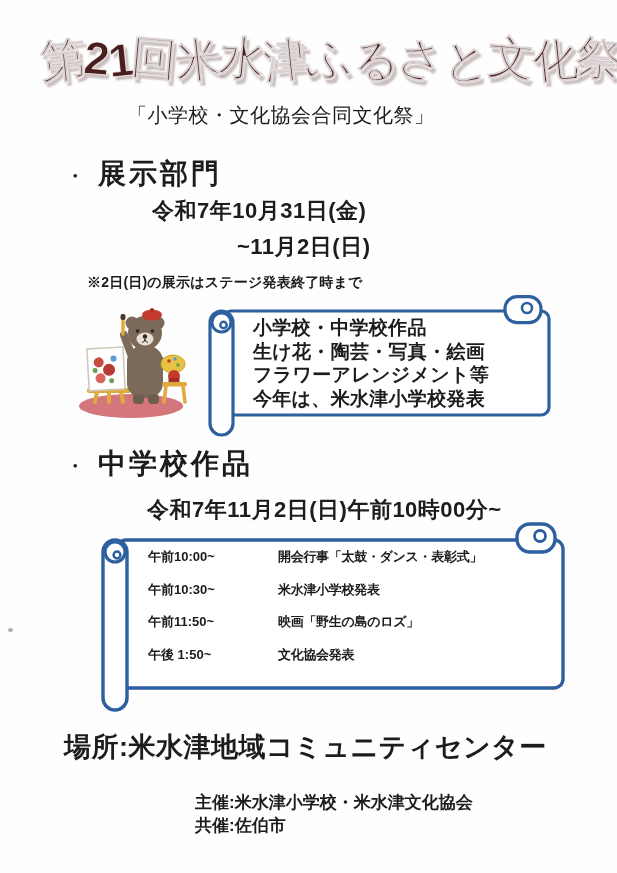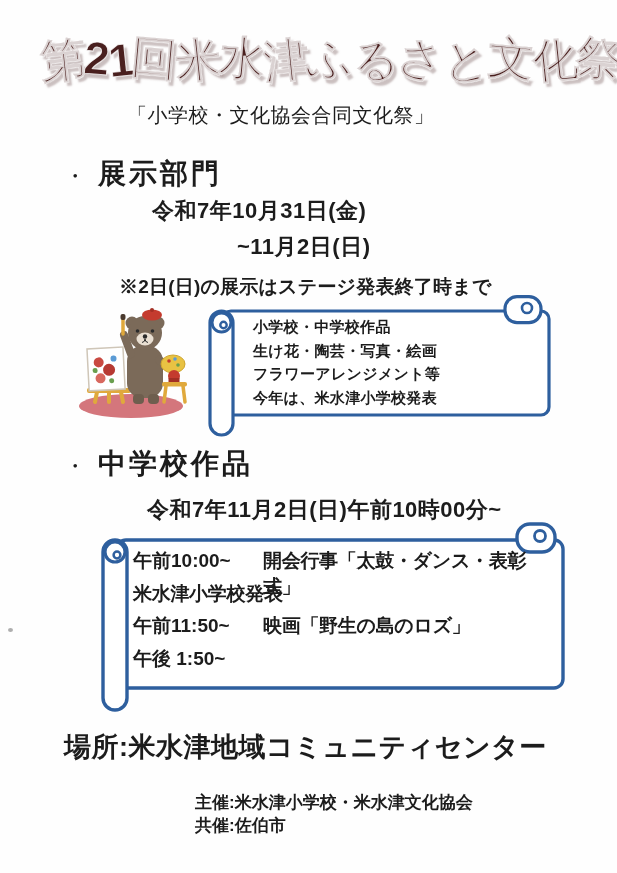--- a/index.html
+++ b/index.html
@@ -35,30 +35,30 @@
     position:absolute;font-size:28px;font-weight:bold;letter-spacing:3px;
   }
   .heading-exhibit{left:98px;top:155px;}
   .heading-stage{left:98px;top:445px;}
   .date-line{position:absolute;font-size:22px;font-weight:bold;letter-spacing:0.5px;}
   .exhibit-date1{left:152px;top:196px;}
   .exhibit-date2{left:237px;top:232px;}
   .stage-date{left:147px;top:495px;}
   .note-line{
     position:absolute;left:87px;top:274px;z-index:3;
-    font-size:19px;font-weight:bold;letter-spacing:0.2px;margin-left:32px;
+    font-size:14px;font-weight:bold;letter-spacing:0.2px;
   }
   
   .scroll-wrap{position:absolute;}
   .scroll1{left:205px;top:295px;width:350px;height:145px;}
   .scroll2{left:97px;top:522px;width:475px;height:192px;}
   .scroll-wrap svg{position:absolute;left:0;top:0;}
   .scroll-text{position:absolute;z-index:2;font-weight:bold;}
-  .exhibit-lines{left:48px;top:21px;width:290px;font-size:15px;line-height:23.5px;letter-spacing:0.3px;font-family:Liberation Serif, serif;}
-  .sched-lines{left:36px;top:26px;width:410px;font-size:19px;}
+  .exhibit-lines{left:48px;top:21px;width:290px;font-size:19px;line-height:23.5px;letter-spacing:0.3px;font-family:Liberation Serif, serif;}
+  .sched-lines{left:51px;top:26px;width:410px;font-size:13px;}
   .sched-row{display:flex;height:32.5px;align-items:flex-start;}
   .sched-time{width:130px;flex:none;}
   .sched-prog{flex:1;letter-spacing:-0.3px;}
   
   .bear{position:absolute;left:73px;top:302px;width:118px;height:120px;}
   
   .place{
     position:absolute;left:64px;top:729px;
     font-size:27px;font-weight:bold;letter-spacing:0.5px;
   }
@@ -174,28 +174,30 @@
       <circle cx="443" cy="14" r="5.5" fill="none" stroke="#2e5f9e" stroke-width="2.8"></circle>
       <circle cx="18" cy="30" r="10" fill="#ffffff" stroke="#2e5f9e" stroke-width="3.2"></circle>
       <circle cx="20" cy="33" r="3.4" fill="none" stroke="#2e5f9e" stroke-width="2.5"></circle>
     </svg>
     <div class="scroll-text sched-lines">
       <div class="sched-row">
         <span class="sched-time">午前10:00~</span>
         <span class="sched-prog">開会行事「太鼓・ダンス・表彰式」</span>
       </div>
       <div class="sched-row">
+        <span class="sched-time">午前10:30~</span>
         <span class="sched-prog">米水津小学校発表</span>
       </div>
       <div class="sched-row">
         <span class="sched-time">午前11:50~</span>
         <span class="sched-prog">映画「野生の島のロズ」</span>
       </div>
       <div class="sched-row">
         <span class="sched-time">午後 1:50~</span>
+        <span class="sched-prog">文化協会発表</span>
       </div>
     </div>
   </div>
 
   <div class="place">場所:米水津地域コミュニティセンター</div>
   <div class="organizer">主催:米水津小学校・米水津文化協会</div>
   <div class="co-organizer">共催:佐伯市</div>
 
   <div class="speck"></div>
 </div>

